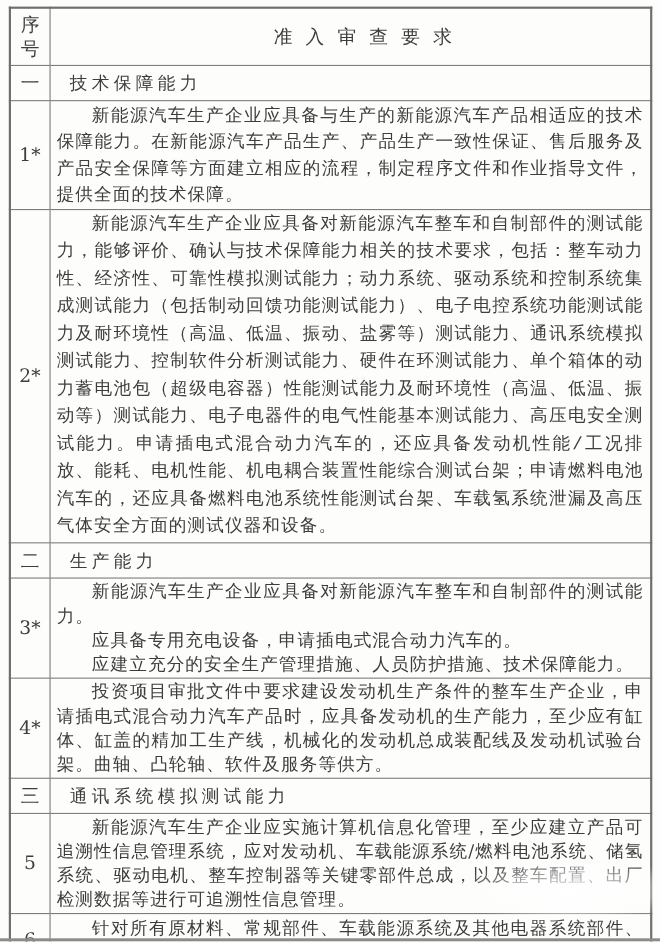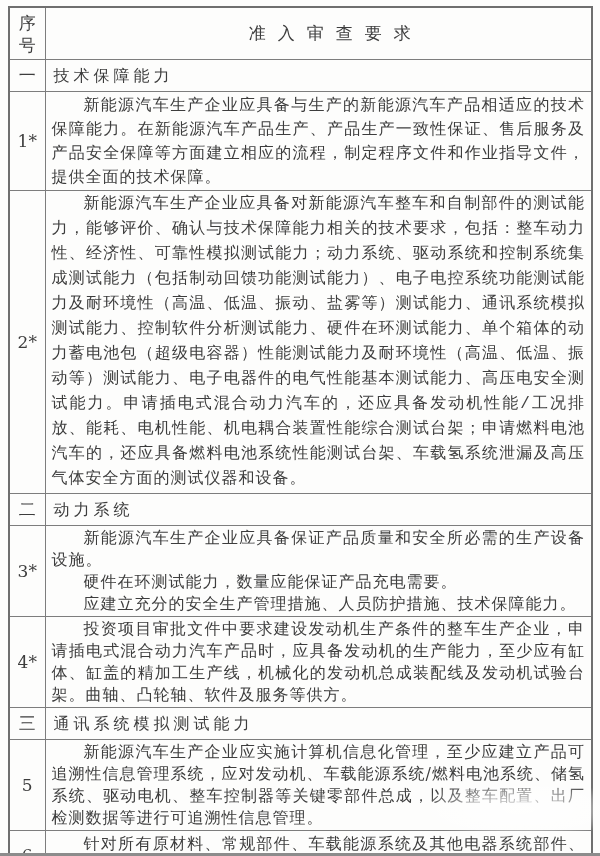--- a/index.html
+++ b/index.html
@@ -44,21 +44,21 @@
   }
   td.no {
     text-align: center;
     font-size: 17px;
     letter-spacing: 0;
     padding: 0;
   }
   td.sec {
     font-size: 16px;
     letter-spacing: 4px;
-    padding: 4px 4px 4px 8px;
+    padding: 4px 4px 4px 18px;
     height: 23px;
     line-height: 23px;
     white-space: nowrap;
   }
   td.item {
     font-size: 16px;
     letter-spacing: 1px;
     padding: 1px 6px 1px 6px;
   }
   td.item p {
@@ -123,28 +123,28 @@
 
     <tr class="item-row row-2">
       <td class="no">2*</td>
       <td class="item">
         <p>新能源汽车生产企业应具备对新能源汽车整车和自制部件的测试能力，能够评价、确认与技术保障能力相关的技术要求，包括：整车动力性、经济性、可靠性模拟测试能力；动力系统、驱动系统和控制系统集成测试能力（包括制动回馈功能测试能力）、电子电控系统功能测试能力及耐环境性（高温、低温、振动、盐雾等）测试能力、通讯系统模拟测试能力、控制软件分析测试能力、硬件在环测试能力、单个箱体的动力蓄电池包（超级电容器）性能测试能力及耐环境性（高温、低温、振动等）测试能力、电子电器件的电气性能基本测试能力、高压电安全测试能力。申请插电式混合动力汽车的，还应具备发动机性能/工况排放、能耗、电机性能、机电耦合装置性能综合测试台架；申请燃料电池汽车的，还应具备燃料电池系统性能测试台架、车载氢系统泄漏及高压气体安全方面的测试仪器和设备。</p>
       </td>
     </tr>
 
     <tr class="sec-row">
       <td class="no">二</td>
-      <td class="sec">动力系统</td>
+      <td class="sec">生产能力</td>
     </tr>
 
     <tr class="item-row row-3">
       <td class="no">3*</td>
       <td class="item">
-        <p>新能源汽车生产企业应具备保证产品质量和安全所必需的生产设备设施。</p>
-        <p>硬件在环测试能力，数量应能保证产品充电需要。</p>
+        <p>新能源汽车生产企业应具备对新能源汽车整车和自制部件的测试能力。</p>
+        <p>应具备专用充电设备，申请插电式混合动力汽车的。</p>
         <p>应建立充分的安全生产管理措施、人员防护措施、技术保障能力。</p>
       </td>
     </tr>
 
     <tr class="item-row row-4">
       <td class="no">4*</td>
       <td class="item">
         <p>投资项目审批文件中要求建设发动机生产条件的整车生产企业，申请插电式混合动力汽车产品时，应具备发动机的生产能力，至少应有缸体、缸盖的精加工生产线，机械化的发动机总成装配线及发动机试验台架。曲轴、凸轮轴、软件及服务等供方。</p>
       </td>
     </tr>

